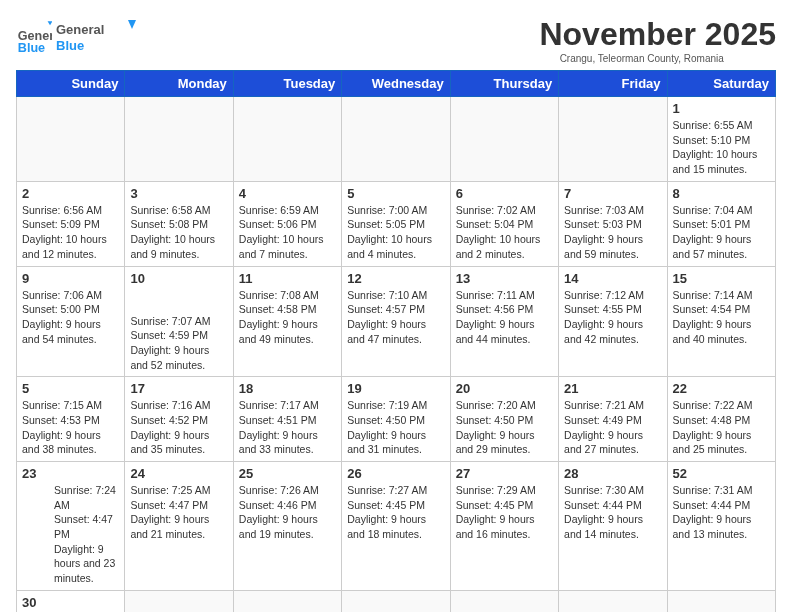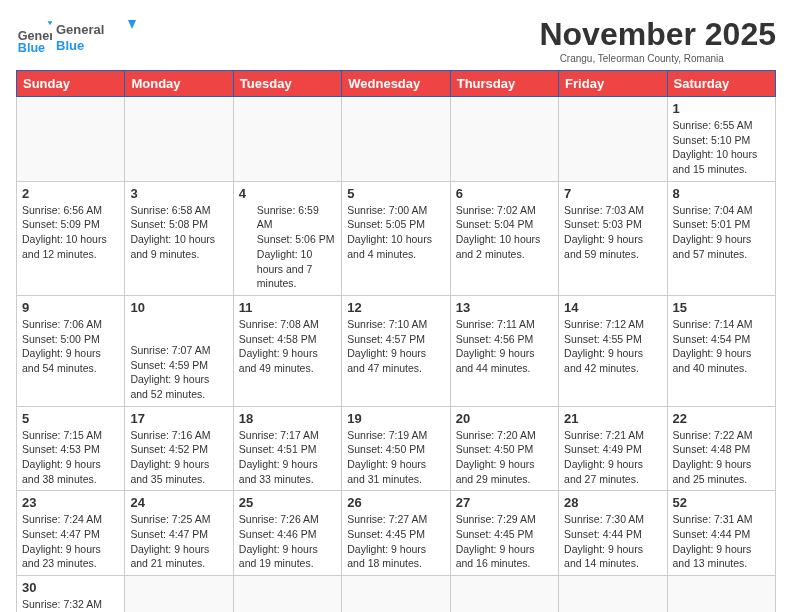--- a/index.html
+++ b/index.html
@@ -36,26 +36,26 @@
       font-size: 10px;
       color: #555;
       text-align: center;
     }
     .calendar {
       width: 100%;
       border-collapse: collapse;
       border: 1px solid #ccc;
     }
     .calendar th {
-      background: #ef4444;
+      background: #1d4ed8;
       color: #fff;
       font-size: 13px;
       font-weight: bold;
       padding: 5px 6px;
-      text-align: left;
+      text-align: right;
       border: 1px solid #1565C0;
     }
     .calendar td {
       vertical-align: top;
       border: 1px solid #ccc;
       width: calc(100%/7);
       min-height: 70px;
       padding: 4px 5px;
       font-size: 11px;
       color: #333;
@@ -138,21 +138,21 @@
 Daylight: 10 hours and 12 minutes.</div>
         </td>
         <td>
           <div class="day-number">3</div>
           <div class="day-info" style="white-space: pre-line;">Sunrise: 6:58 AM
 Sunset: 5:08 PM
 Daylight: 10 hours and 9 minutes.</div>
         </td>
         <td>
           <div class="day-number">4</div>
-          <div class="day-info" style="white-space: pre-line; margin-left: 18px;">Sunrise: 6:59 AM
+          <div class="day-info" style="white-space: pre-line;">Sunrise: 6:59 AM
 Sunset: 5:06 PM
 Daylight: 10 hours and 7 minutes.</div>
         </td>
         <td>
           <div class="day-number">5</div>
           <div class="day-info" style="white-space: pre-line;">Sunrise: 7:00 AM
 Sunset: 5:05 PM
 Daylight: 10 hours and 4 minutes.</div>
         </td>
         <td>
@@ -258,21 +258,21 @@
         <td>
           <div class="day-number">22</div>
           <div class="day-info" style="white-space: pre-line;">Sunrise: 7:22 AM
 Sunset: 4:48 PM
 Daylight: 9 hours and 25 minutes.</div>
         </td>
       </tr>
       <tr>
         <td>
           <div class="day-number">23</div>
-          <div class="day-info" style="white-space: pre-line;">Sunrise: 7:24 AM
+          <div class="day-info" style="white-space: pre-line; margin-left: 32px;">Sunrise: 7:24 AM
 Sunset: 4:47 PM
 Daylight: 9 hours and 23 minutes.</div>
         </td>
         <td>
           <div class="day-number">24</div>
           <div class="day-info" style="white-space: pre-line;">Sunrise: 7:25 AM
 Sunset: 4:47 PM
 Daylight: 9 hours and 21 minutes.</div>
         </td>
         <td>

